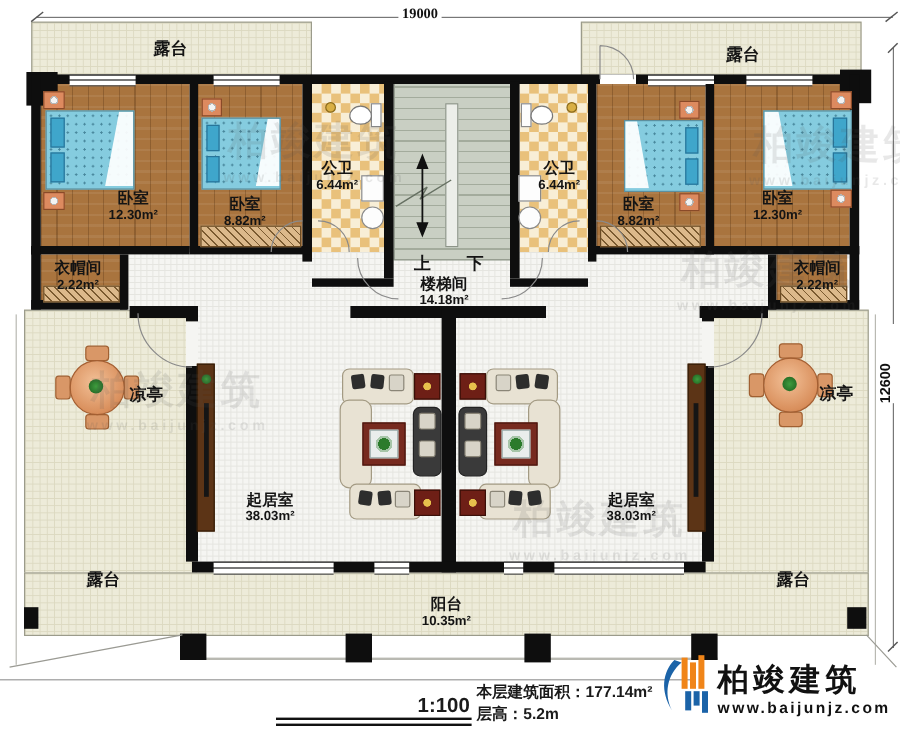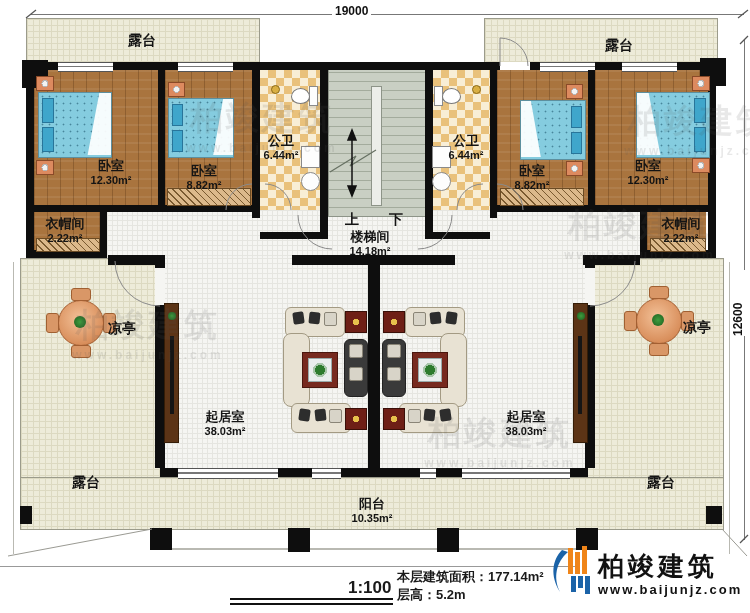--- a/index.html
+++ b/index.html
@@ -74,21 +74,21 @@
   .brand-name{position:absolute;font-size:26px;font-weight:900;letter-spacing:4px;color:#111;}
   .brand-site{position:absolute;font-size:13px;font-weight:bold;letter-spacing:2px;color:#111;}
   svg.overlay{position:absolute;left:0;top:0;pointer-events:none;}
 </style>
 </head>
 <body>
 
 <div id="canvas">
 
   <div class="dimline" style="left:30px;top:14px;width:714px;height:1px;"></div>
-  <div class="dimtext" style="left:332px;top:4px;">19000</div>
+  <div class="dimtext" style="left:332px;top:4px;font-family:Liberation Serif, serif;">19000</div>
   <div class="dimline" style="left:744px;top:40px;width:1px;height:500px;"></div>
   <div class="dimtext vert" style="left:728px;top:270px;height:66px;">12600</div>
 
   <div class="terrace" style="left:26px;top:18px;width:232px;height:50px;"></div>
   <div class="terrace" style="left:484px;top:18px;width:232px;height:50px;"></div>
   <div class="terrace" style="left:20px;top:258px;width:142px;height:270px;"></div>
   <div class="terrace" style="left:586px;top:258px;width:136px;height:270px;"></div>
   <div class="terrace" style="left:20px;top:477px;width:702px;height:51px;"></div>
   <div class="thinline" style="left:13px;top:262px;width:1px;height:292px;"></div>
   <div class="thinline" style="left:729px;top:262px;width:1px;height:292px;"></div>

